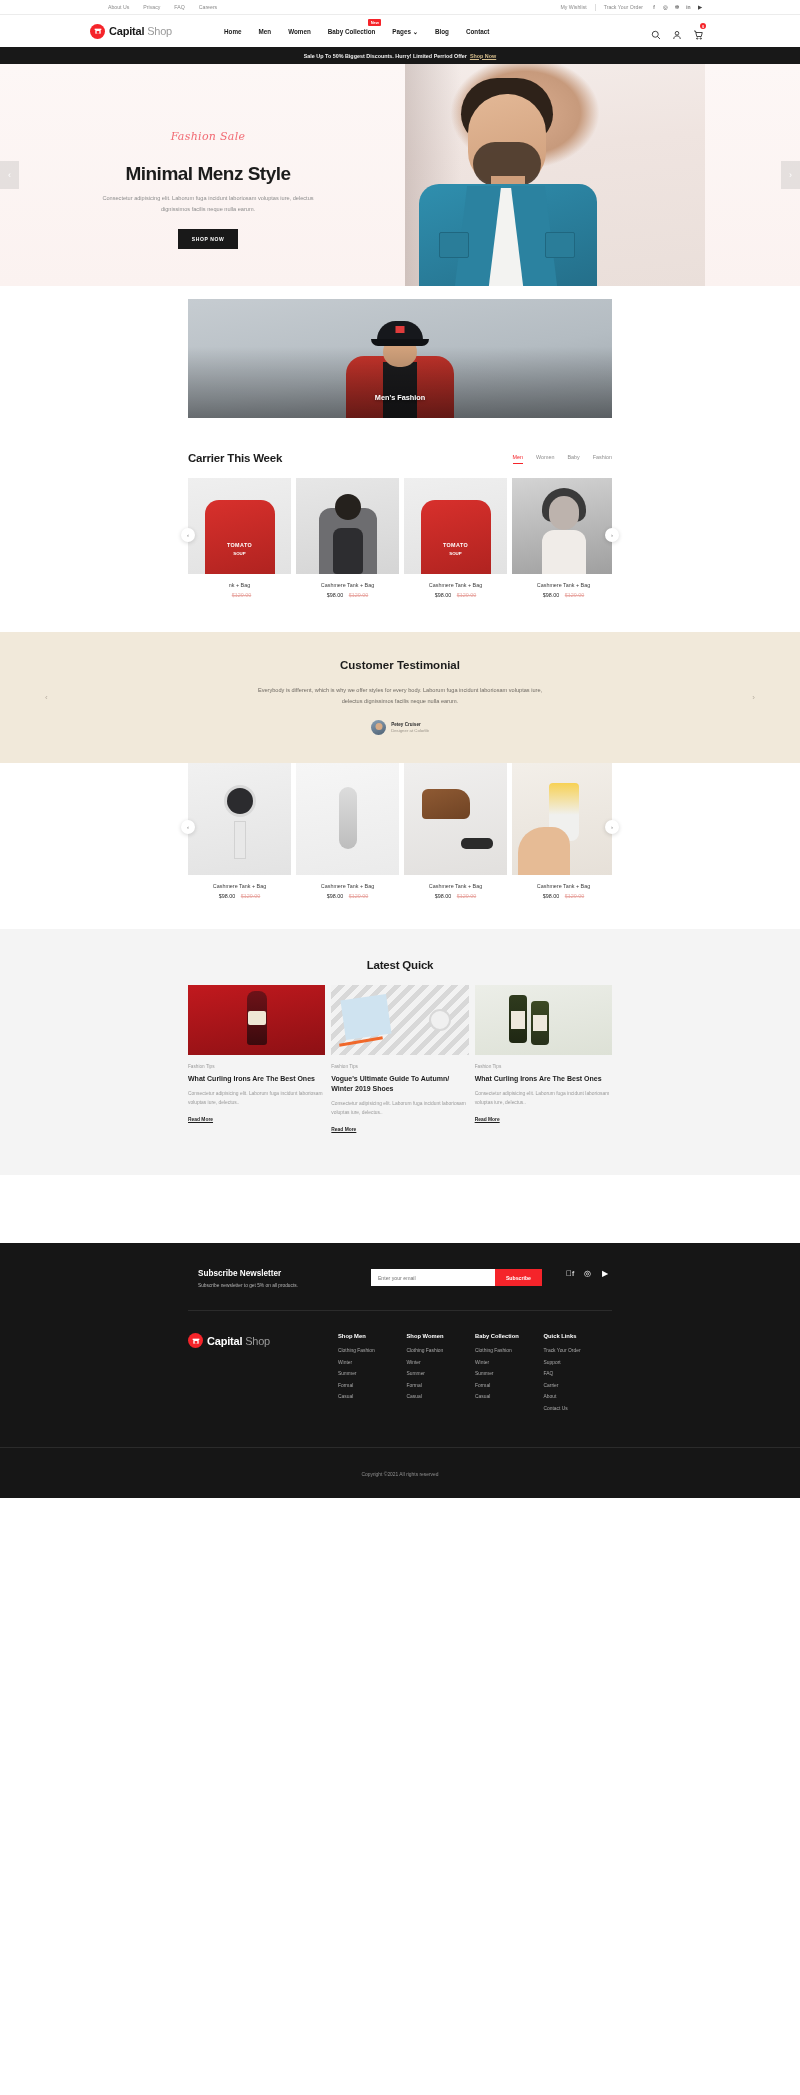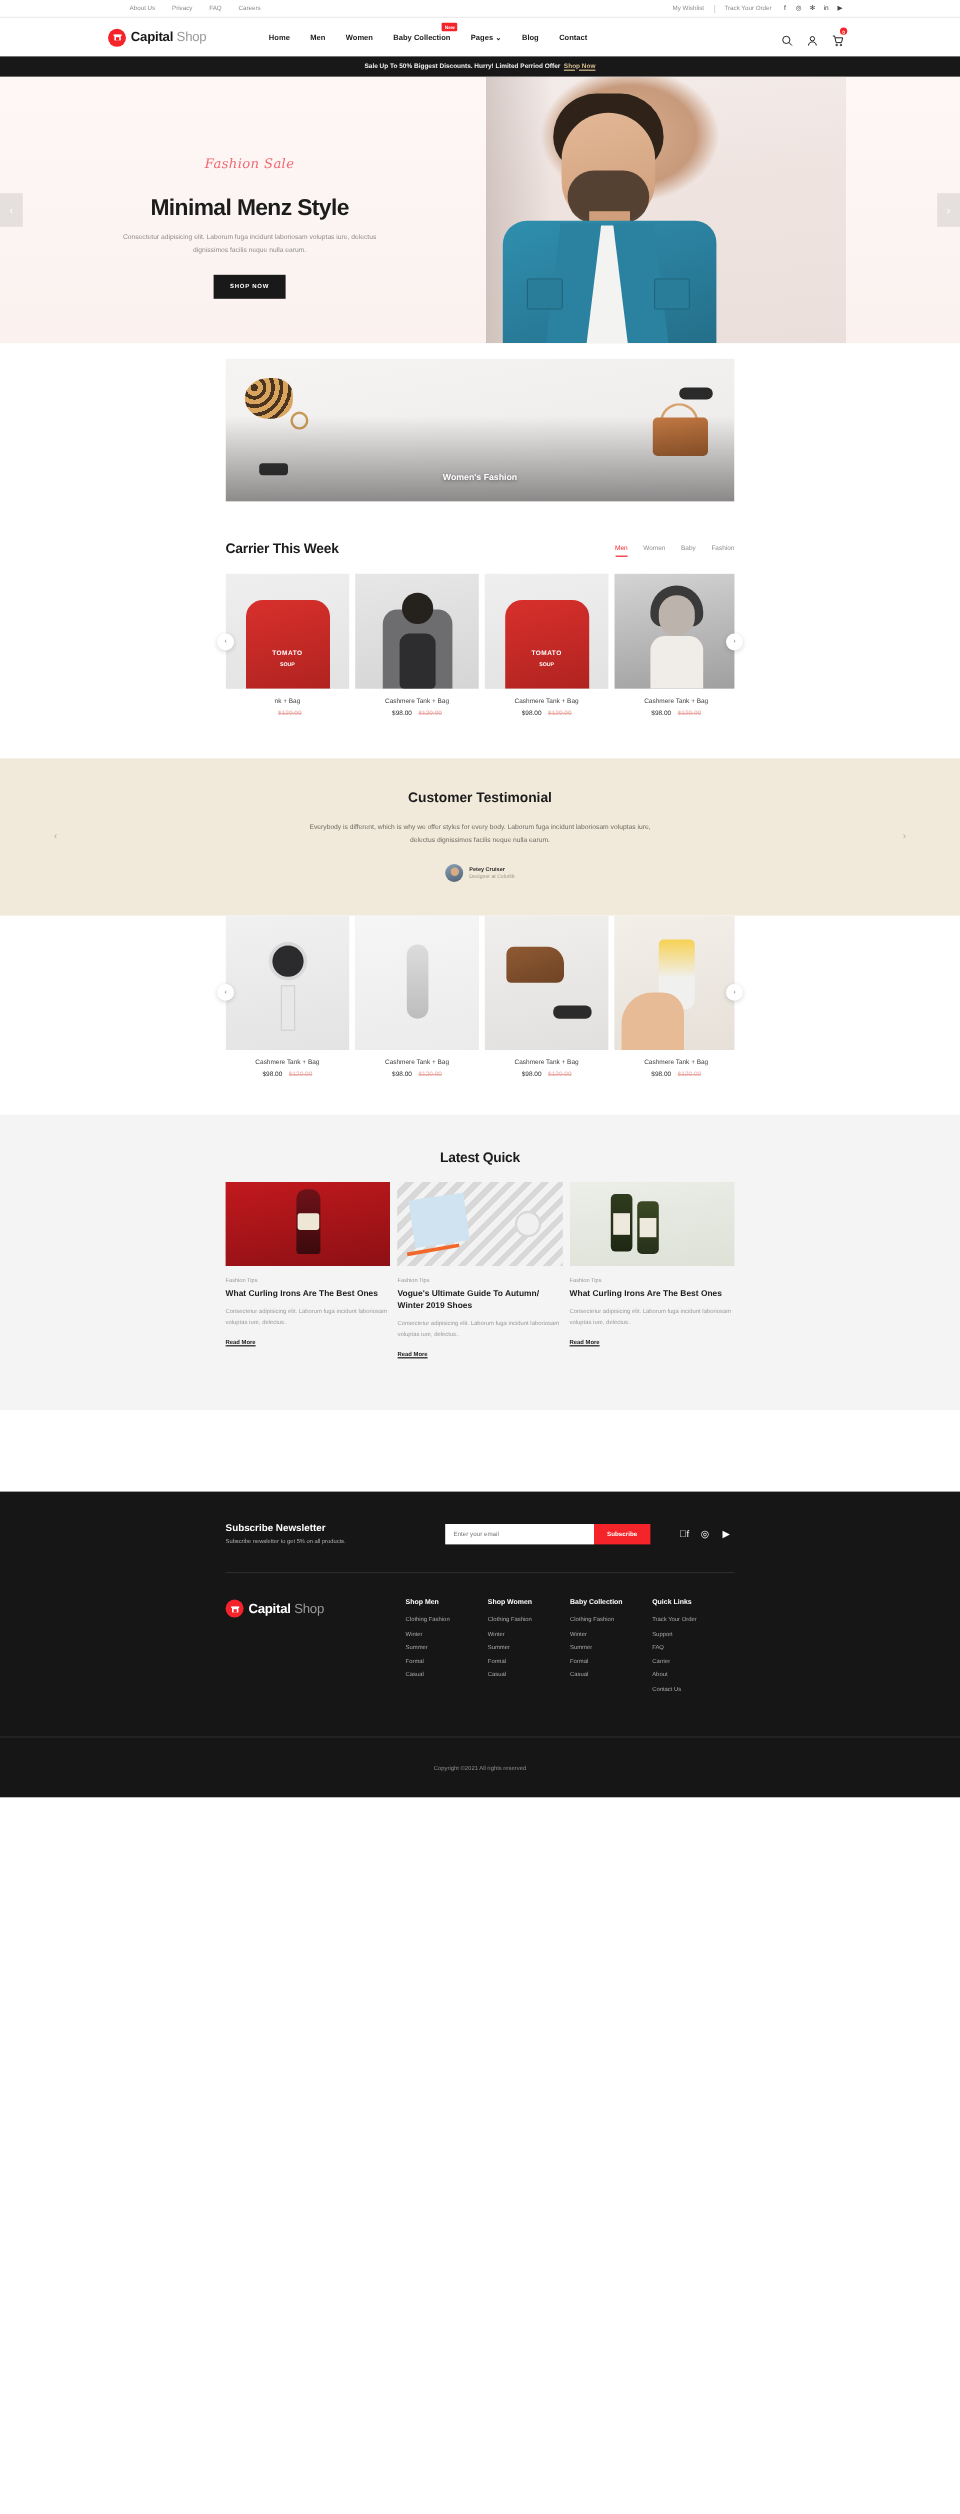--- a/index.html
+++ b/index.html
@@ -268,21 +268,21 @@
   .n3-l1 { position:absolute; left:36px; top:26px; width:14px; height:18px; background:#eee9dd; }
   .n3-l2 { position:absolute; left:58px; top:30px; width:14px; height:16px; background:#eee9dd; }
   .n-cat { font-size:4.7px; color:#9a9a9a; margin-top:9px; }
   .n-title { font-size:7px; font-weight:700; color:#1d1d1d; margin-top:5px; line-height:1.45; }
   .n-exc { font-size:4.9px; color:#9a9a9a; line-height:1.85; margin-top:5px; }
   .n-more { font-size:4.9px; font-weight:700; color:#1d1d1d; text-decoration:underline;
             display:inline-block; margin-top:7px; }
 
   
   .footer { background:#161616; padding:26px 0 0; color:#fff; }
-  .fnews { display:flex; align-items:center; }
+  .fnews { display:flex; align-items:flex-start;margin-left:10px; }
   .fnews .ftxt h3 { font-size:8.2px; font-weight:700; margin-bottom:5px; }
   .fnews .ftxt p { font-size:4.8px; color:#b4b4b4; }
   .fform { margin-left:auto; display:flex; align-items:center; gap:0; }
   .fform input { width:124px; height:17px; border:none; padding:0 7px; font-size:5.2px;
                  color:#555; font-family:"Liberation Sans", sans-serif; }
   .fform button { height:17px; background:#f5242a; color:#fff; border:none; font-size:5.2px;
                   font-weight:700; padding:0 11px; font-family:"Liberation Sans", sans-serif;
                   cursor:pointer; }
   .fsoc { display:flex; gap:8px; margin-left:24px; }
   .fsoc i { width:10px; height:10px; display:block; color:#fff; font-style:normal;
@@ -406,29 +406,29 @@
         <a href="#" class="btn-dark">SHOP NOW</a>
       </div>
     </div>
     <div class="arrowbtn l">‹</div>
     <div class="arrowbtn r">›</div>
   </div>
 
   <div class="cats section">
     <div class="inner">
       <div class="cats-row">
-        <div class="cat cat2">
-          <div class="c2-leo"></div>
-            <div class="c2-ring"></div>
-            <div class="c2-sung"></div>
-          <div class="c2-strap"></div>
-            <div class="c2-bag"></div>
-            <div class="c2-watch"></div>
+        <div class="cat cat1">
+          <div class="c1-body"></div>
+            <div class="c1-shirt"></div>
+            <div class="c1-face"></div>
+          <div class="c1-cap"></div>
+            <div class="c1-brim"></div>
+            <div class="c1-logo"></div>
           <div class="shade"></div>
-          <div class="lbl">Women's Fashion</div>
+          <div class="lbl">Men's Fashion</div>
         </div>
       </div>
     </div>
   </div>
 
   <div class="section">
     <div class="inner">
       <div class="sec-head">
         <div class="sec-title">Carrier This Week</div>
         <div class="tabs">

